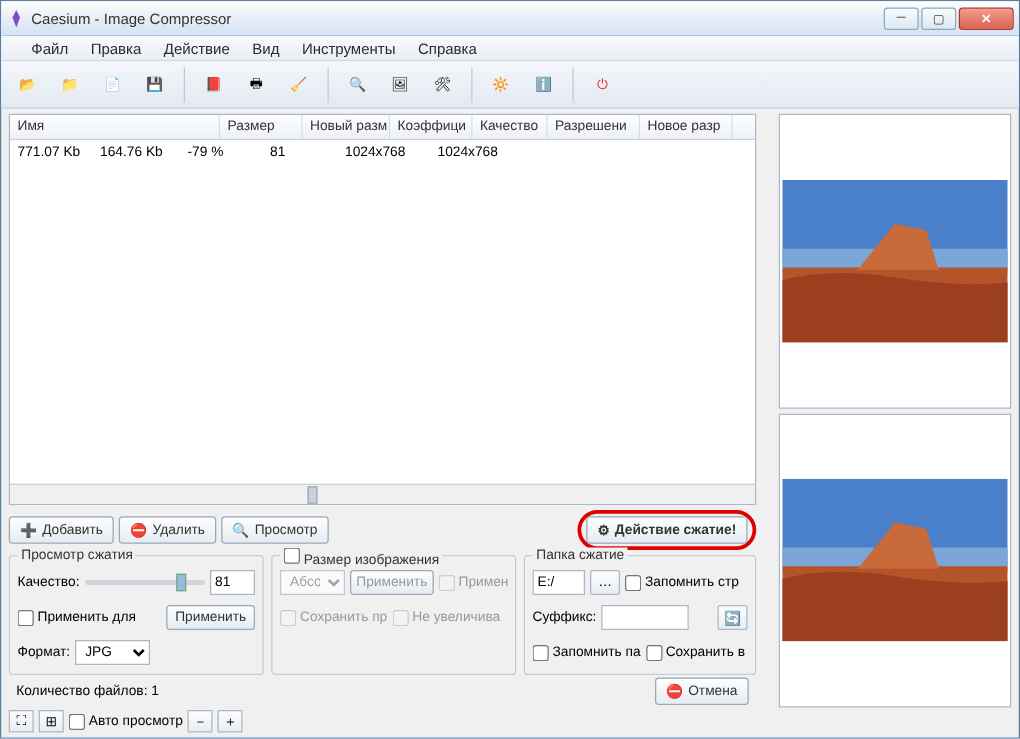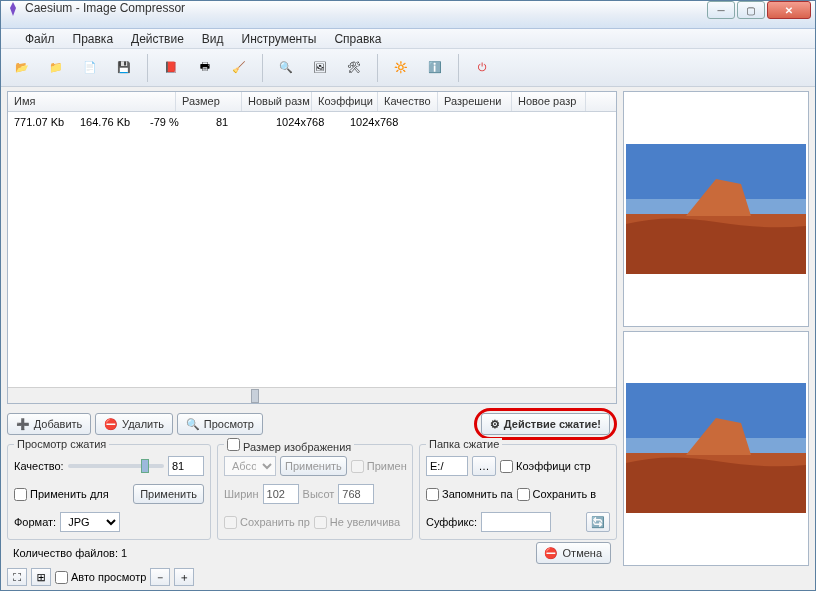--- a/index.html
+++ b/index.html
@@ -1,34 +1,34 @@
 <!DOCTYPE html>
 <html><head>
 <meta charset="utf-8">
 <style>
 * { box-sizing: border-box; margin: 0; padding: 0; font-family: Tahoma, sans-serif; font-size: 11px; }
 body { background: #fff; width: 816px; height: 591px; overflow: hidden; }
 
 .window { width: 816px; height: 591px; border: 1px solid #5a7fa0; background: #f0f0f0; display: flex; flex-direction: column; }
 
-.titlebar { height: 28px; background: linear-gradient(#fdfefe, #e8eef6 50%, #d5e3f3); display: flex; align-items: flex-start; padding: 0 4px; border-bottom: 1px solid #b0c4de; }
+.titlebar { height: 28px; background: linear-gradient(#fdfefe, #e8eef6 50%, #d5e3f3); display: flex; align-items: center; padding: 0 4px; border-bottom: 1px solid #b0c4de; }
 .titlebar .icon { width: 16px; height: 16px; margin-right: 4px; }
 .titlebar .title { flex: 1; color: #333; font-size: 12px; }
 .titlebar .winbtns { display: flex; gap: 2px; }
 .winbtn { width: 28px; height: 18px; border: 1px solid #8aa; border-radius: 3px; display: flex; align-items: center; justify-content: center; font-size: 10px; background: linear-gradient(#f8fbfe,#dce8f4); cursor: pointer; color:#444; }
 .winbtn.close { background: linear-gradient(#f49e8f,#d9634e); color:#fff; border-color:#a33; font-weight:bold; width:44px; }
 
 .menubar { height: 20px; background: linear-gradient(#f7f9fc,#e9eef5); display: flex; align-items: center; padding: 0 16px; gap: 2px; border-bottom: 1px solid #d0d8e2; }
 .menubar span { padding: 2px 8px; cursor: pointer; color: #2b2b2b; font-size:12px; }
 
 .toolbar { height: 38px; background: linear-gradient(#f4f7fb,#e3e9f1); display: flex; align-items: center; padding: 2px 6px; gap: 4px; border-bottom: 1px solid #c8d0da; }
 .tbtn { width: 30px; height: 30px; border: 1px solid transparent; border-radius: 3px; display:flex; align-items:center; justify-content:center; cursor:pointer; }
 .tsep { width:1px; height:28px; background:#c0c8d2; margin:0 4px; }
 
-.midsec { flex:1; display:flex; padding:4px 6px 0 6px; gap:6px; min-height:0;justify-content:flex-end; }
+.midsec { flex:1; display:flex; padding:4px 6px 0 6px; gap:18px; min-height:0;justify-content:flex-end; }
 .leftcol { flex:1; display:flex; flex-direction:column; min-width:0; }
 .listbox { flex:1; border:1px solid #a9b7c8; background:#fff; display:flex; flex-direction:column; min-height:0; }
 .listhdr { display:flex; height:20px; background:linear-gradient(#fdfdfe,#eef1f5); border-bottom:1px solid #c8d0da; }
 .listhdr div { padding:3px 6px; border-right:1px solid #d8dee6; overflow:hidden; white-space:nowrap; color:#333; }
 .listrow { display:flex; height:20px; align-items:center; }
 .listrow div { padding:2px 6px; overflow:hidden; white-space:nowrap; }
 .col-name{width:168px}.col-size{width:66px}.col-newsize{width:70px}.col-ratio{width:66px}.col-qual{width:60px}.col-res{width:74px}.col-newres{width:74px}
 .scrollbar { height:16px; background:#f0f0f0; border-top:1px solid #d0d0d0; position:relative; }
 .scrollthumb{position:absolute;left:40%;width:8px;height:14px;top:1px;background:#c8d0da;border:1px solid #a0a8b2;}
 
@@ -181,61 +181,55 @@
           <div class="legend"><input type="checkbox" style=""> <span>Размер изображения</span></div>
           <div class="row">
             <select disabled="" style="width:52px"><option>Абсолн</option></select>
             <div class="btn disabled" style="height:20px;padding:0 4px">Применить</div>
             <label class="inline">
                 <input type="checkbox" disabled="" style="">
                 <span>Примен</span>
               </label>
           </div>
           <div class="row">
-            <span>Ширин</span>
-            <input type="text" disabled="" class="spin" value="102" style="">
-            <span>Высот</span>
-            <input type="text" disabled="" class="spin" value="768" style="">
-          </div>
-          <div class="row">
             <label class="inline">
                 <input type="checkbox" disabled="" style="">
                 <span>Сохранить пр</span>
               </label>
             <label class="inline">
                 <input type="checkbox" disabled="" style="">
                 <span>Не увеличива</span>
               </label>
           </div>
         </div>
 
         <div class="groupbox gb3">
           <div class="legend">Папка сжатие</div>
           <div class="row">
             <input type="text" style="width: 42px;" value="E:/">
             <div class="smallbtn">…</div>
             <label class="inline">
                 <input type="checkbox" style="">
-                <span>Коэффици стр</span>
-              </label>
-          </div>
-          <div class="row">
-            <label class="inline">
-                <input type="checkbox" style="">
-                <span>Запомнить па</span>
-              </label>
-            <label class="inline">
-                <input type="checkbox" style="">
-                <span>Сохранить в</span>
+                <span>Запомнить стр</span>
               </label>
           </div>
           <div class="row">
             <span>Суффикс:</span>
             <input type="text" style="width: 70px;" value="">
             <div class="smallbtn" style="margin-left:auto">🔄</div>
+          </div>
+          <div class="row">
+            <label class="inline">
+                <input type="checkbox" style="">
+                <span>Запомнить па</span>
+              </label>
+            <label class="inline">
+                <input type="checkbox" style="">
+                <span>Сохранить в</span>
+              </label>
           </div>
         </div>
       </div>
 
       <div class="bottomrow">
         <span>Количество файлов: 1</span>
         <div style="margin-left:auto" class="btn">
             <span>⛔</span>
             <span>Отмена</span>
           </div>

